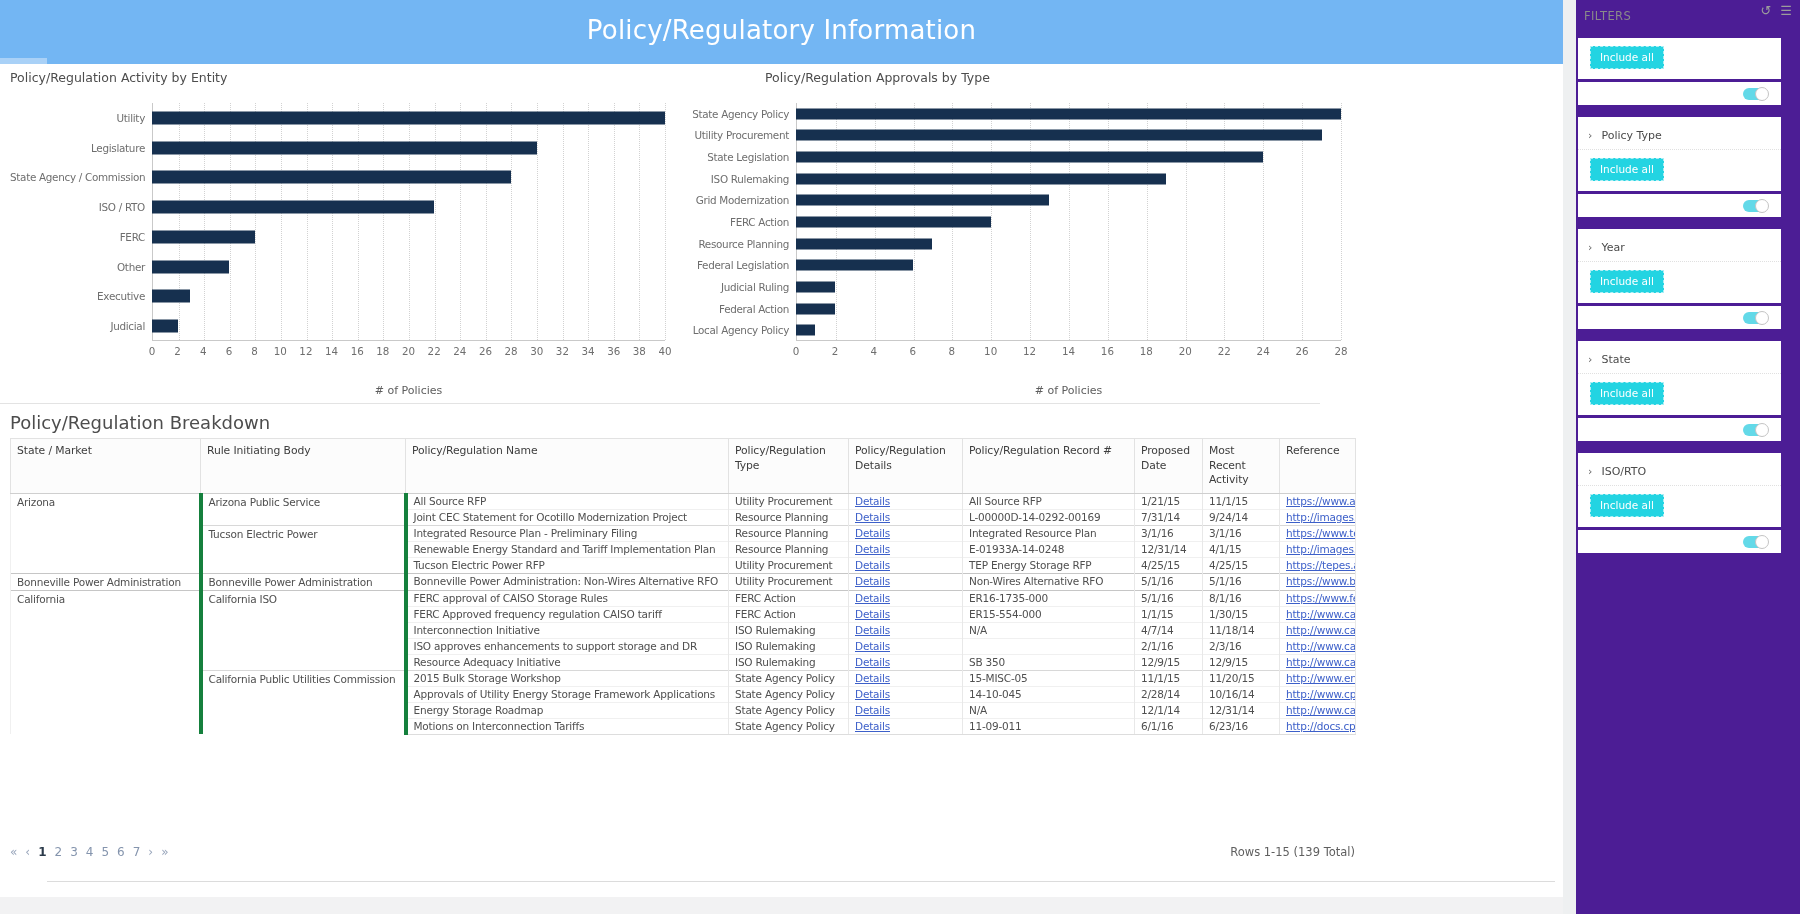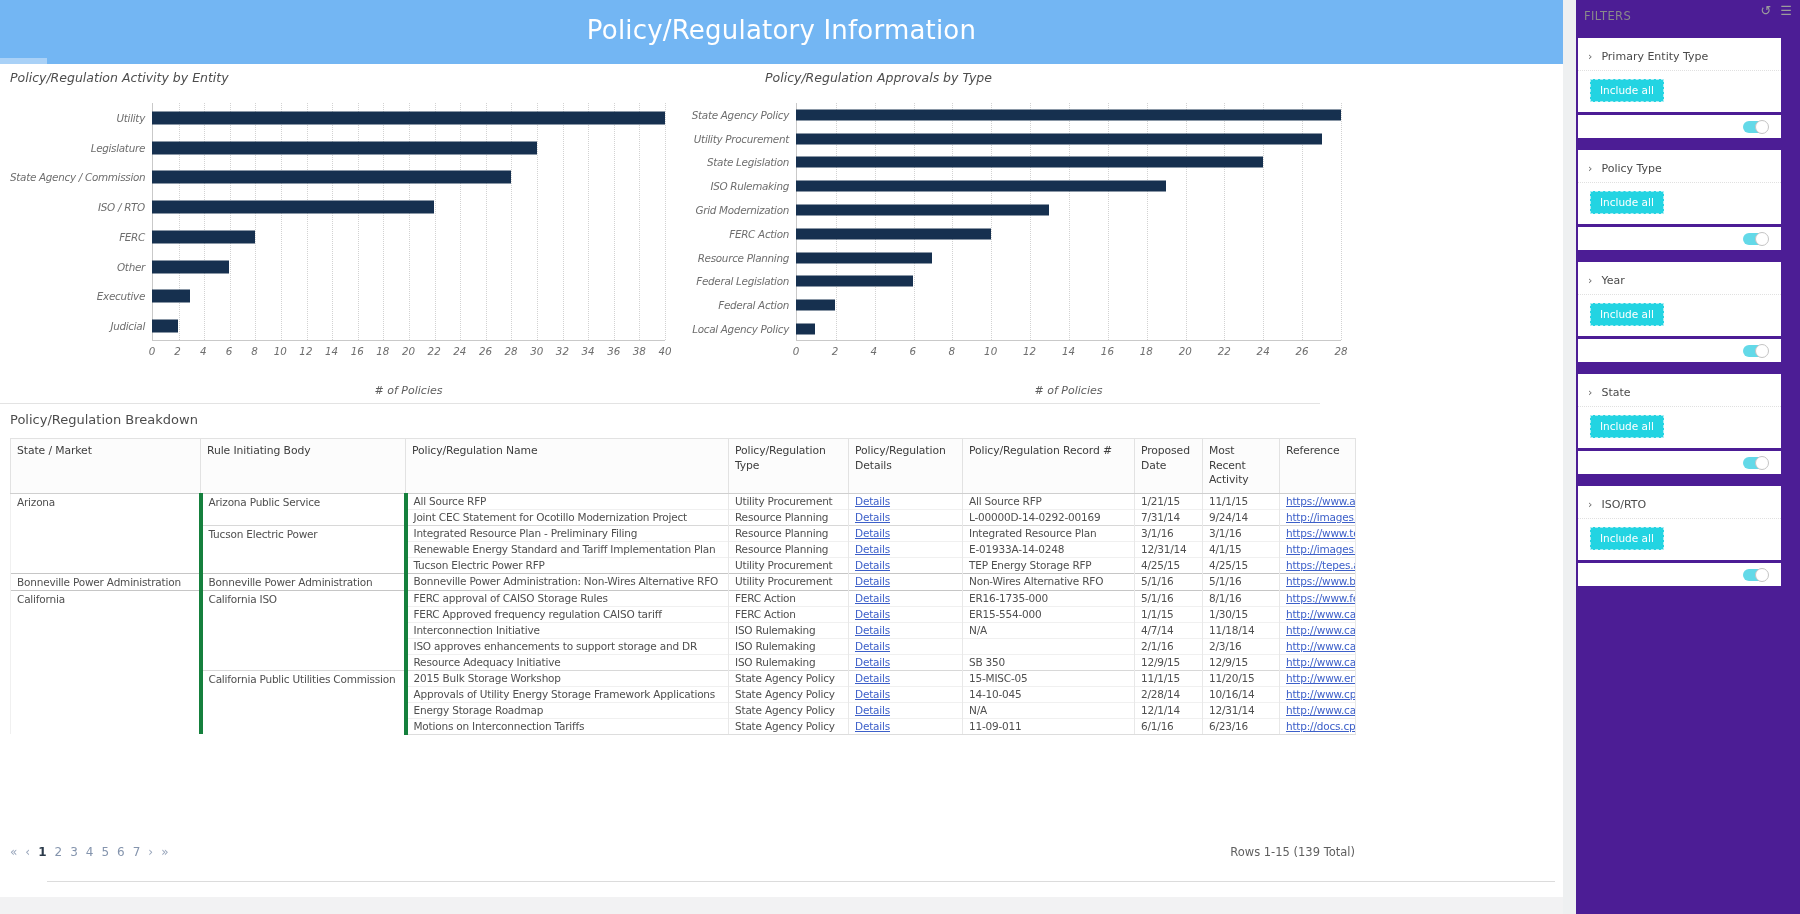--- a/index.html
+++ b/index.html
@@ -5,40 +5,40 @@
   * { box-sizing: border-box; margin:0; padding:0; }
   html,body { width:1800px; height:914px; overflow:hidden; }
   body { font-family:"DejaVu Sans","Liberation Sans",sans-serif; background:#ffffff; position:relative; color:#4f4f4f; }
 
   
   .banner { position:absolute; left:0; top:0; width:1563px; height:64px; background:#73b6f3; }
   .banner h1 { text-align:center; line-height:60px; color:#ffffff; font-size:26px; font-weight:400; letter-spacing:0.2px; }
   .banner-tab { position:absolute; left:0; top:58px; width:47px; height:6px; background:#a9d1f7; }
 
   
-  .chart { position:absolute; top:70px;font-style:italic; }
+  .chart { position:absolute; top:70px; }
   .chart-left  { left:10px;  width:655px; --lw:142px; --barh:13px; }
   .chart-right { left:690px; width:651px; --lw:106px; --barh:11px; }
   .chart-title { font-size:12.5px; color:#4d4d4d; height:16px; }
   .chart-right .chart-title { margin-left:75px; }
   .plot { position:relative; height:238px; margin-top:17px; }
   .grid { position:absolute; top:0; bottom:0; left:var(--lw); right:0; border-left:1px solid #c9c9c9; border-bottom:1px solid #c9c9c9; }
   .gridline { position:absolute; top:0; bottom:0; width:0; border-left:1px dotted #d2d2d2; }
   .rows { position:absolute; top:0; bottom:0; left:0; right:0; display:flex; flex-direction:column; }
   .crow { flex:1; display:flex; align-items:center; }
   .clabel { width:var(--lw); padding-right:7px; text-align:right; font-size:10.4px; letter-spacing:-0.3px; color:#6e6e6e; white-space:nowrap; overflow:hidden; }
   .ctrack { flex:1; position:relative; height:100%; }
   .cbar { position:absolute; left:0; top:50%; transform:translateY(-50%); height:var(--barh); background:#16304f; }
   .ticks { position:relative; margin-left:var(--lw); height:14px; margin-top:4px; }
   .tick { position:absolute; transform:translateX(-50%); font-size:10.3px; color:#6e6e6e; }
   .xlabel { margin-left:var(--lw); text-align:center; font-size:11px; color:#5d5d5d; margin-top:25px; }
 
   
   .sep { position:absolute; left:0; top:403px; width:1320px; border-top:1px solid #e3e3e3; }
-  .table-title { position:absolute; left:10px; top:412px; font-size:13px; color:#4d4d4d; }
+  .table-title { position:absolute; left:10px; top:412px; font-size:18px; color:#4d4d4d; }
   .breakdown { position:absolute; left:10px; top:438px; width:1345px; }
   table { width:100%; table-layout:fixed; border-collapse:collapse; }
   th { vertical-align:top; text-align:left; font-weight:400; color:#3d3d3d; background:#fcfcfc;
        font-size:10.8px; letter-spacing:-0.1px; line-height:1.35; padding:5px 6px; height:46px;
        border:1px solid #e2e2e2; border-bottom:1px solid #cfcfcf; }
   th.nowrap { white-space:nowrap; overflow:hidden; }
   td { height:16px; line-height:15px; padding:0 6px; font-size:10.5px; letter-spacing:-0.2px; color:#4f4f4f;
        white-space:nowrap; overflow:hidden; vertical-align:top;
        border-right:1px solid #e8e8e8; border-top:1px solid #f0f0f0; }
   td.group { border-right:4px solid #15803d; padding-top:1px; }
@@ -248,20 +248,26 @@
             <div class="cbar" title="Resource Planning: 7" style="width: 25%; background: rgb(22, 48, 79);"></div>
           </div>
         </div>
         <div class="crow">
           <div class="clabel">Federal Legislation</div>
           <div class="ctrack">
             <div class="cbar" title="Federal Legislation: 6" style="width: 21.4286%; background: rgb(22, 48, 79);"></div>
           </div>
         </div>
         <div class="crow">
+          <div class="clabel">Judicial Ruling</div>
+          <div class="ctrack">
+            <div class="cbar" title="Judicial Ruling: 2" style="width: 7.14286%; background: rgb(22, 48, 79);"></div>
+          </div>
+        </div>
+        <div class="crow">
           <div class="clabel">Federal Action</div>
           <div class="ctrack">
             <div class="cbar" title="Federal Action: 2" style="width: 7.14286%; background: rgb(22, 48, 79);"></div>
           </div>
         </div>
         <div class="crow">
           <div class="clabel">Local Agency Policy</div>
           <div class="ctrack">
             <div class="cbar" title="Local Agency Policy: 1" style="width: 3.57143%; background: rgb(22, 48, 79);"></div>
           </div>
@@ -490,21 +496,20 @@
   <div class="filters-head">
     <span class="filters-title">FILTERS</span>
     <span class="fh-icons">
       <span>↺</span>
       <span>☰</span>
     </span>
   </div>
   <div class="fgroups" id="fgroups">
       <div class="fgroup">
         <div class="fcard">
-          <div class="fg-head"><span class="chev">›</span><span class="fg-label">Primary Entity Type</span></div>
           <div class="fg-btnrow"><button class="inc-btn">Include all</button></div>
         </div>
         <div class="fcard frow-toggle">
           <span class="toggle on">
             <span class="knob"></span>
           </span>
         </div>
       </div>
       <div class="fgroup">
         <div class="fcard">

